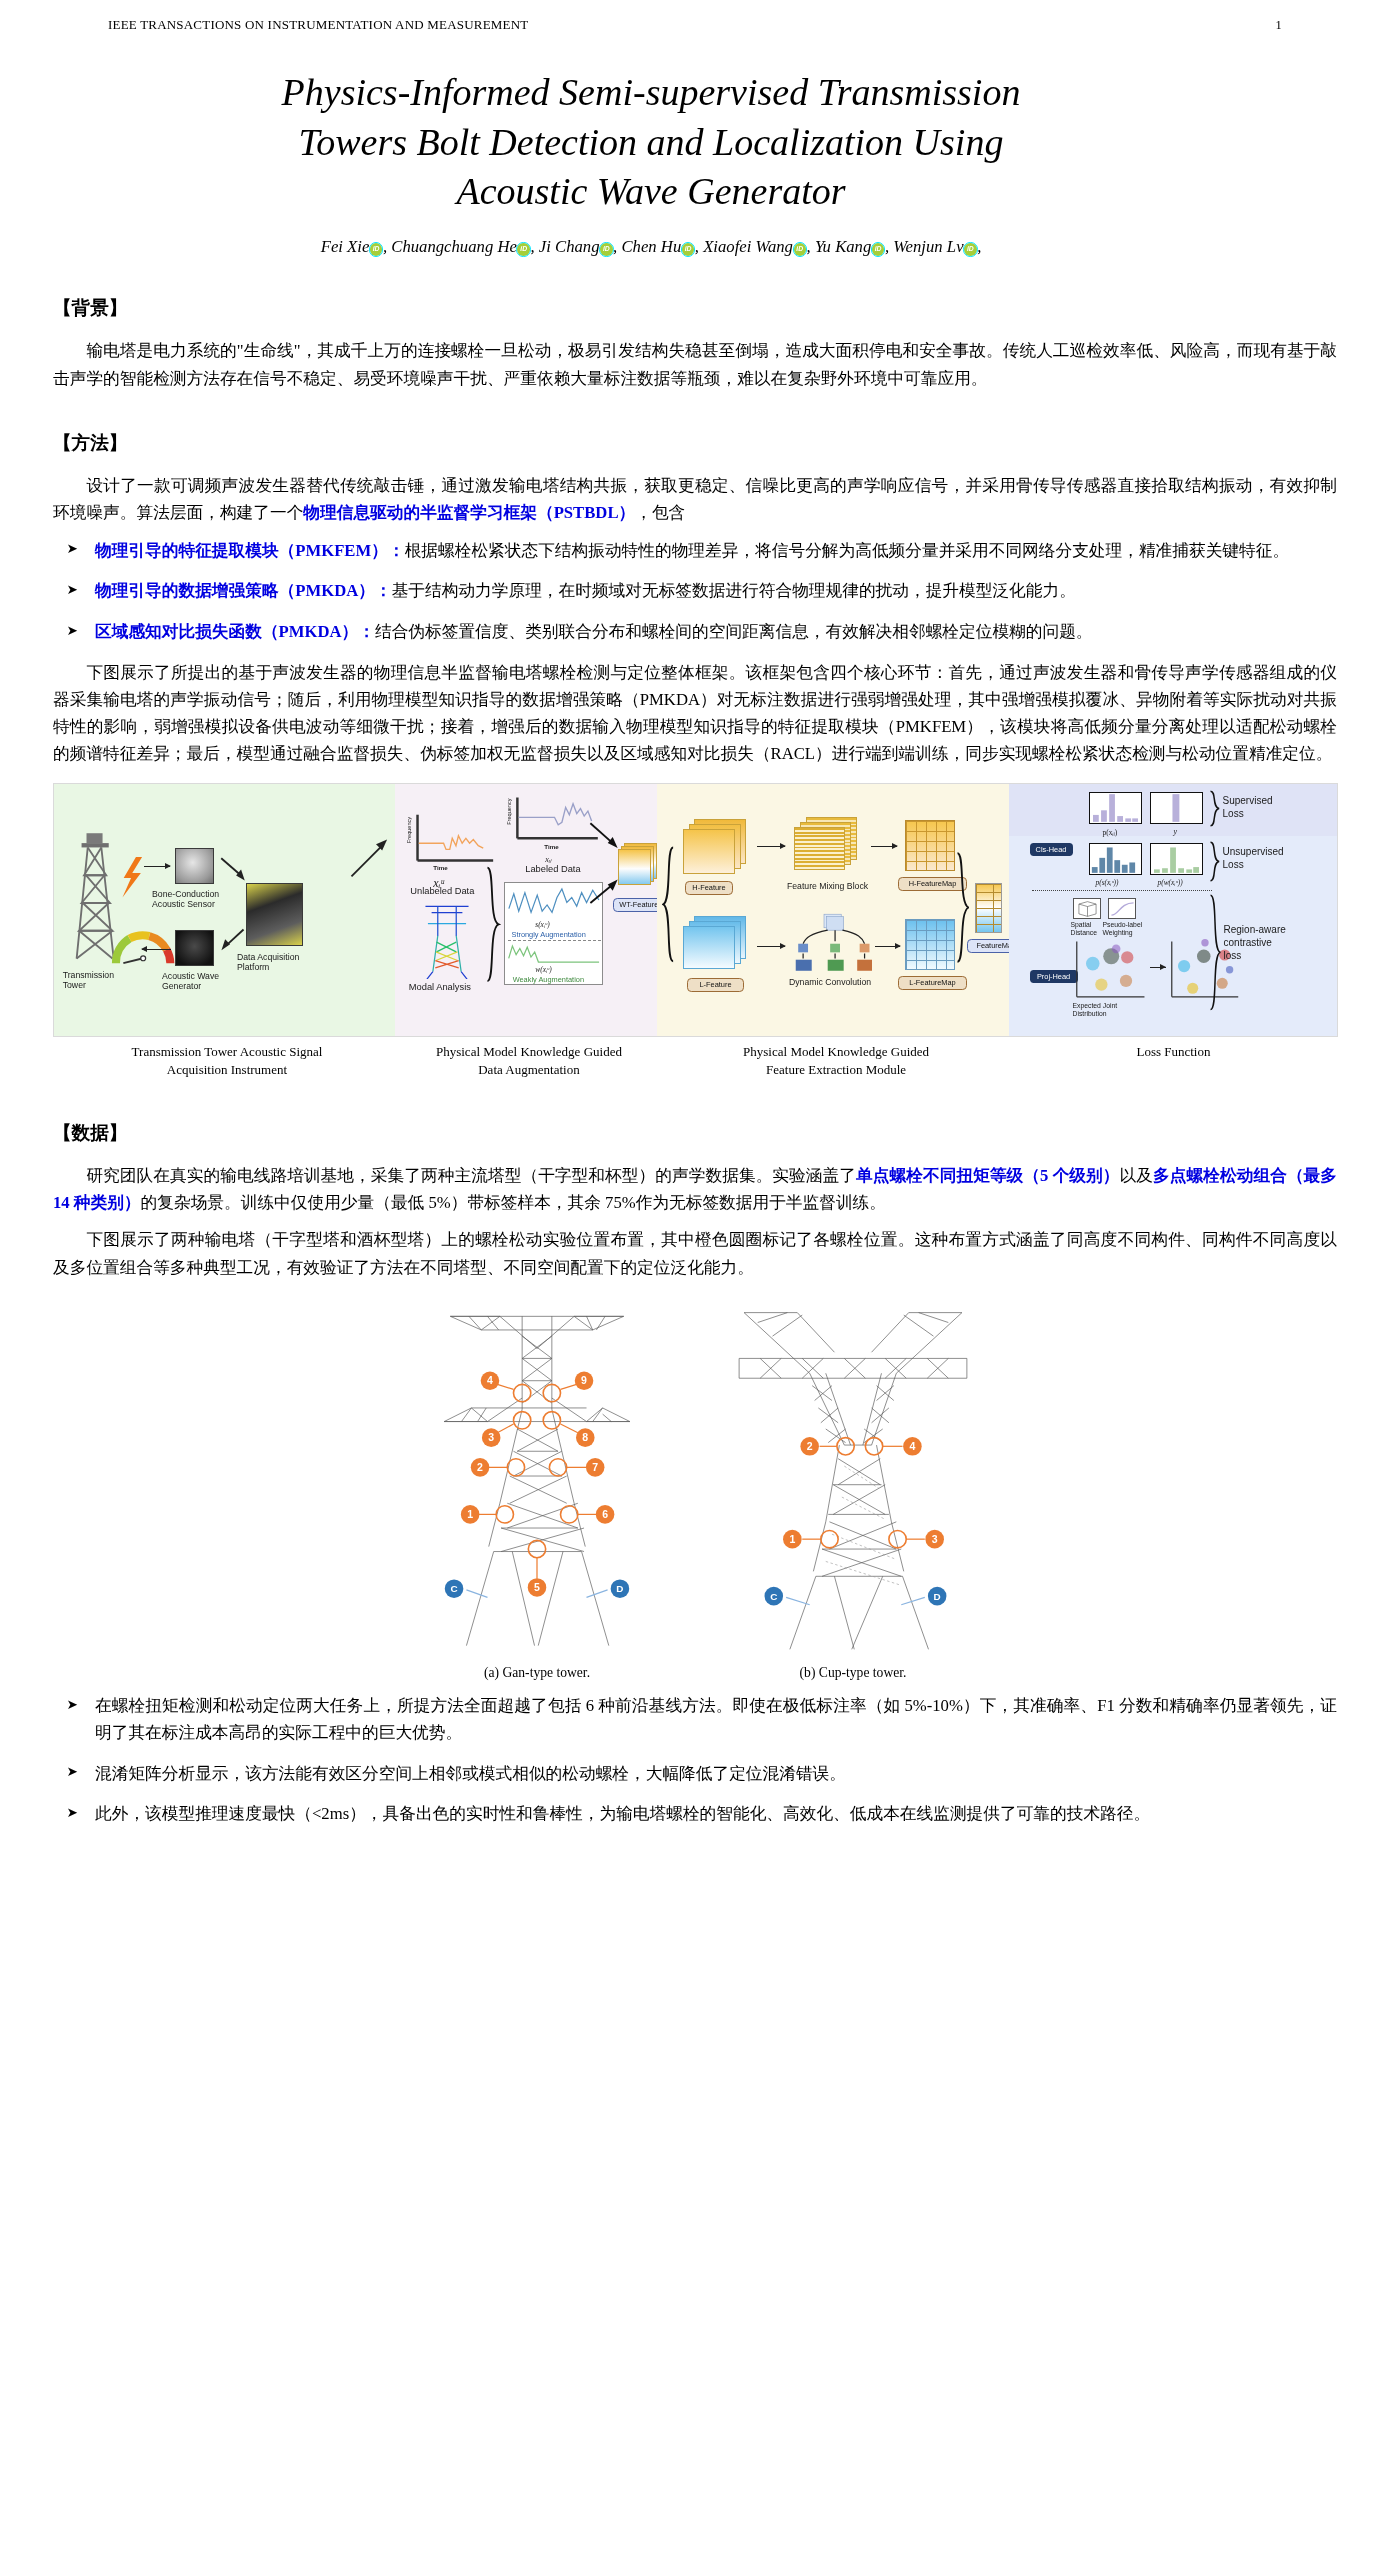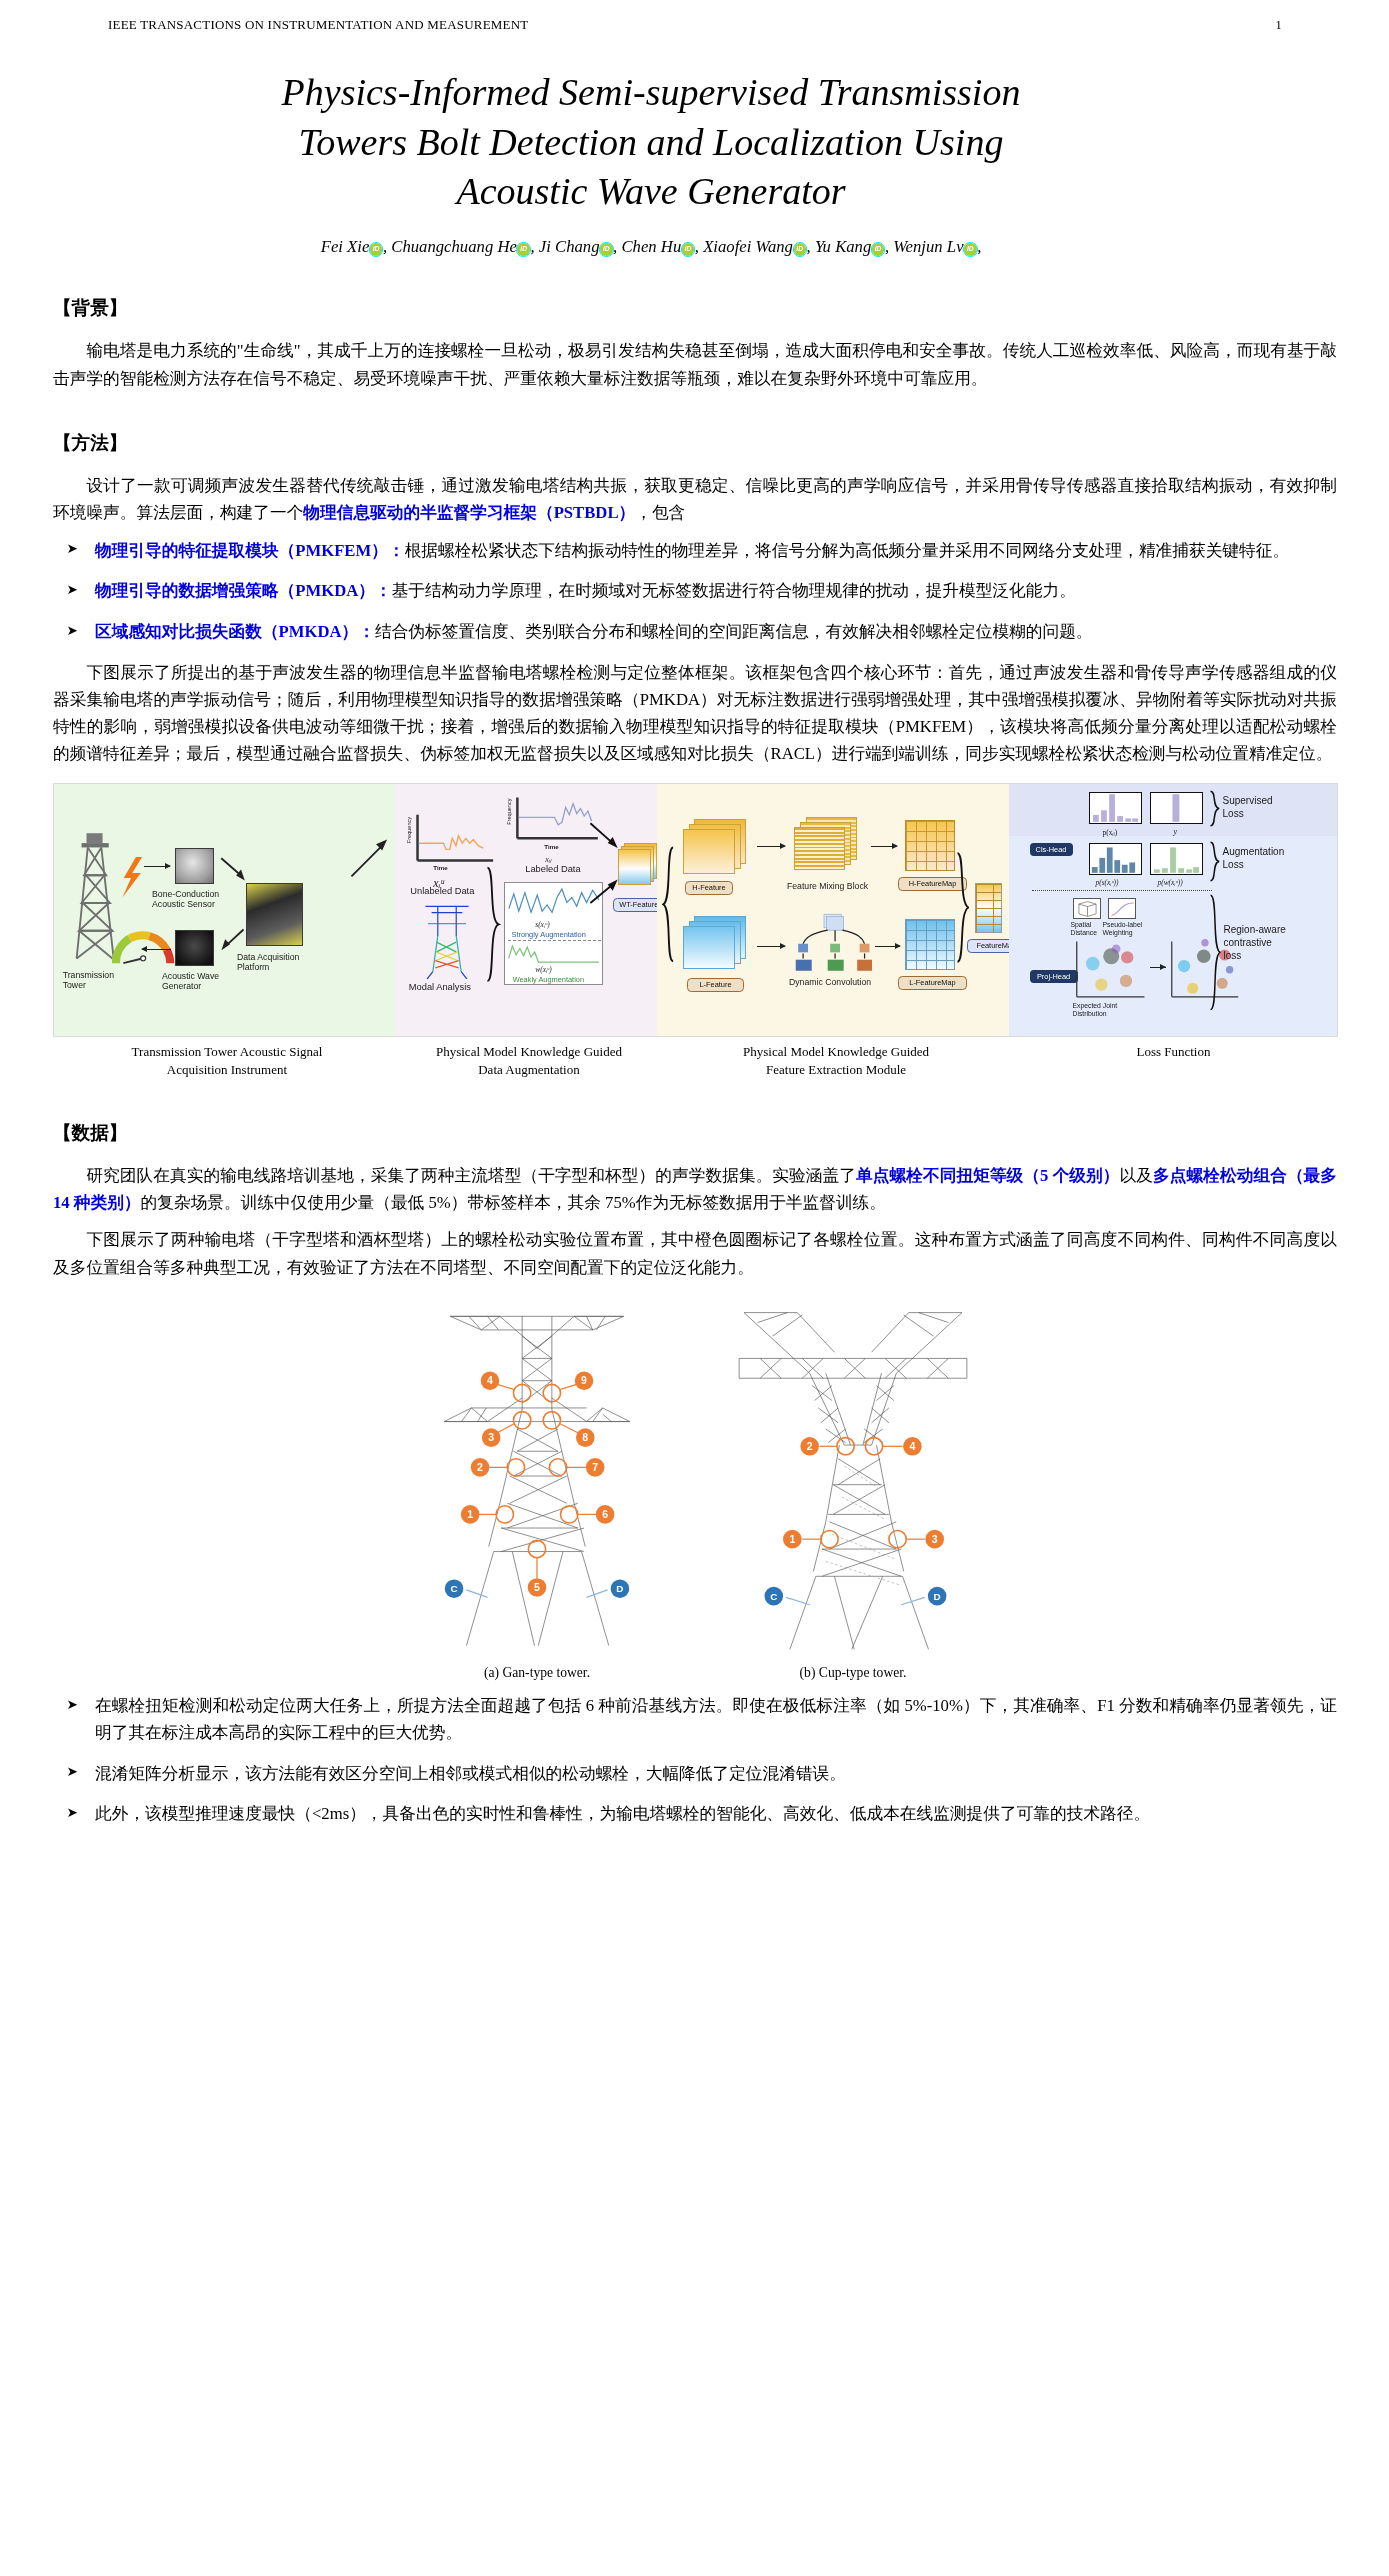--- a/index.html
+++ b/index.html
@@ -448,21 +448,21 @@
         </svg>
         <div class="lbl" style="left:214px;top:10px;font-size:10px;line-height:1.3">
           <span>Supervised</span><br>
           <span>Loss</span>
         </div>
 
         <svg width="12.4" height="41" style="position:absolute;left:199px;top:57px" viewBox="0 0 20 66">
           <path d="M4 2 C14 2 6 31 18 33 C6 35 14 64 4 64" fill="none" stroke="#111" stroke-width="2.4"></path>
         </svg>
         <div class="lbl" style="left:214px;top:61px;font-size:10px;line-height:1.3">
-          <span>Augmentation</span><br>
+          <span>Unsupervised</span><br>
           <span>Loss</span>
         </div>
 
         <div style="position:absolute;left:23.5px;top:106px;width:180px;border-top:1.2px dotted #444"></div>
 
         <div style="position:absolute;left:64px;top:114px;width:28.5px;height:21px;border:0.6px solid #555;background:#fff">
           <svg width="27" height="20" viewBox="0 0 44 32">
               <path d="M8 24 L8 8 L22 4 L36 8 L36 24 L22 28 Z M8 8 L22 12 L36 8 M22 12 L22 28" fill="none" stroke="#555" stroke-width="1"></path>
             </svg>
         </div>

